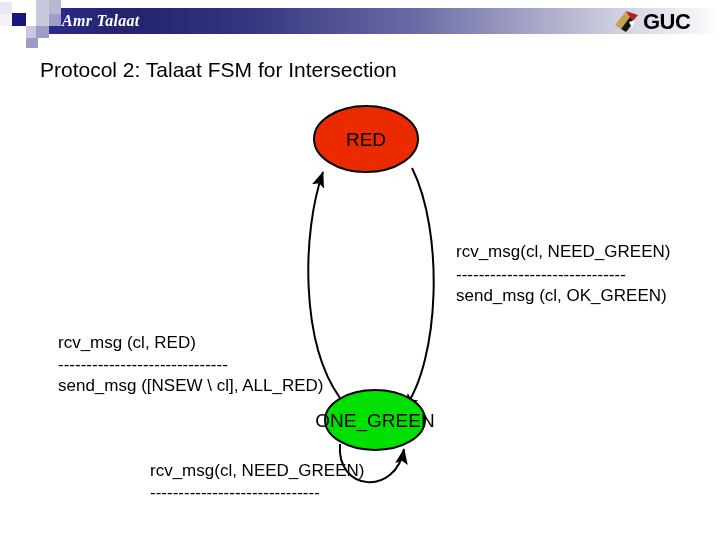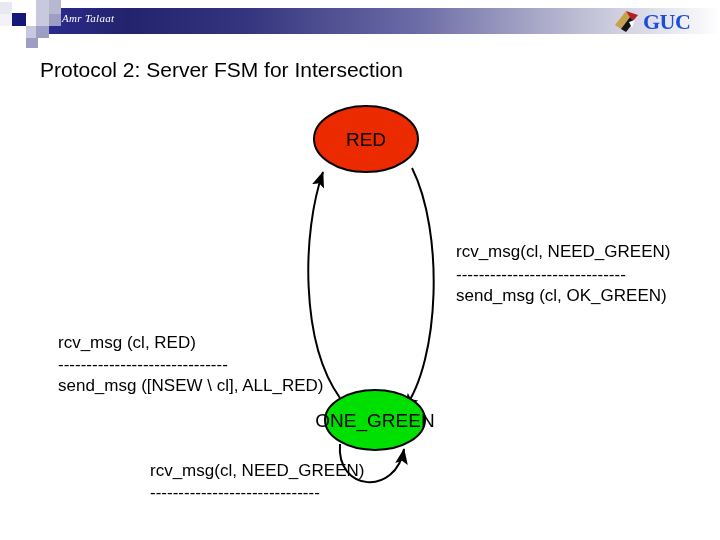--- a/index.html
+++ b/index.html
@@ -36,45 +36,45 @@
         #6b6ba6 55%,
         #b9b9d2 78%,
         #ffffff 100%);
   }
   .header-author {
     position: absolute;
     left: 62px;
     top: 12px;
     font-family: "Liberation Serif", serif;
     font-style: italic;
-    font-weight: normal;
-    font-size: 11px;
+    font-weight: bold;
+    font-size: 16px;
     color: #ffffff;
     letter-spacing: 0.3px;
     white-space: nowrap;
   }
 
   
   .sq { position: absolute; }
 
   
   #guc-logo {
     position: absolute;
     right: 12px;
     top: 6px;
     width: 96px;
     height: 32px;
     display: flex;
     align-items: center;
   }
   .guc-text {
-    font-family: Liberation Serif, serif;
+    font-family: Liberation Sans, sans-serif;
     font-size: 22px;
     font-weight: bold;
-    color: #1d4ed8;
+    color: #000000;
     letter-spacing: -0.5px;
     margin-left: 1px;
     text-align: right;
   }
 
   
   #page-title {
     position: absolute;
     left: 40px;
     top: 58px;
@@ -133,21 +133,21 @@
     <svg width="30" height="28" viewBox="0 0 30 28">
       <path d="M3 17 L14 3 L18 9 L9 21 Z" fill="#c8a24a"></path>
       <path d="M14 3 L26 7 L21 13 L17 8 Z" fill="#b52025"></path>
       <path d="M9 21 L18 9 L22 14 L14 24 Z" fill="#141414"></path>
       <path d="M17 14 L23 12 L20 20 Z" fill="#ffffff"></path>
     </svg>
     <span class="guc-text">GUC</span>
   </div>
 </div>
 
-<div id="page-title">Protocol 2: Server FSM for Intersection</div>
+<div id="page-title">Protocol 2: Talaat FSM for Intersection</div>
 
 <div id="fsm-diagram">
   <svg id="fsm-svg" width="720" height="448" viewBox="0 0 720 448">
     <defs>
       <marker id="arrowhead" markerWidth="9" markerHeight="9" refX="7.6" refY="3.2" orient="auto" markerUnits="strokeWidth">
         <path d="M0,0 L8,3.2 L0,6.4 L1.6,3.2 Z" fill="#000000"></path>
       </marker>
     </defs>
 
     <path d="M 340 306 C 300 250 302 140 323 80" fill="none" stroke="#000000" stroke-width="2" marker-end="url(#arrowhead)"></path>

